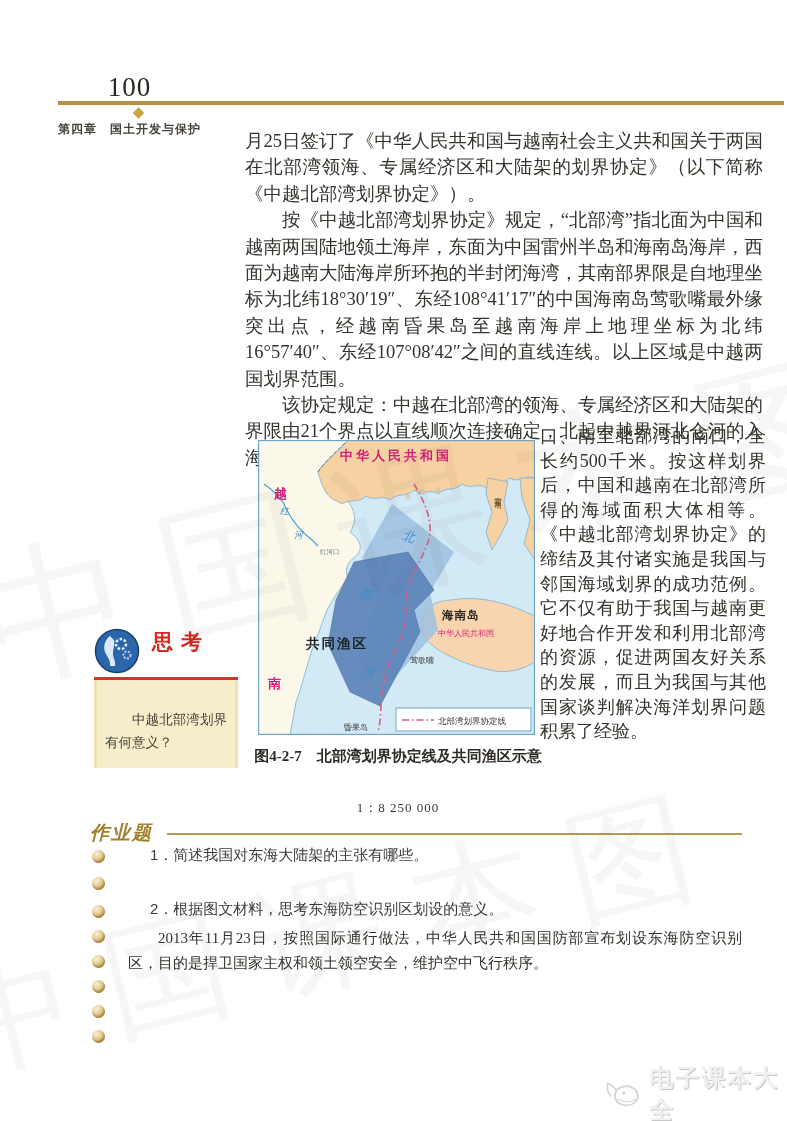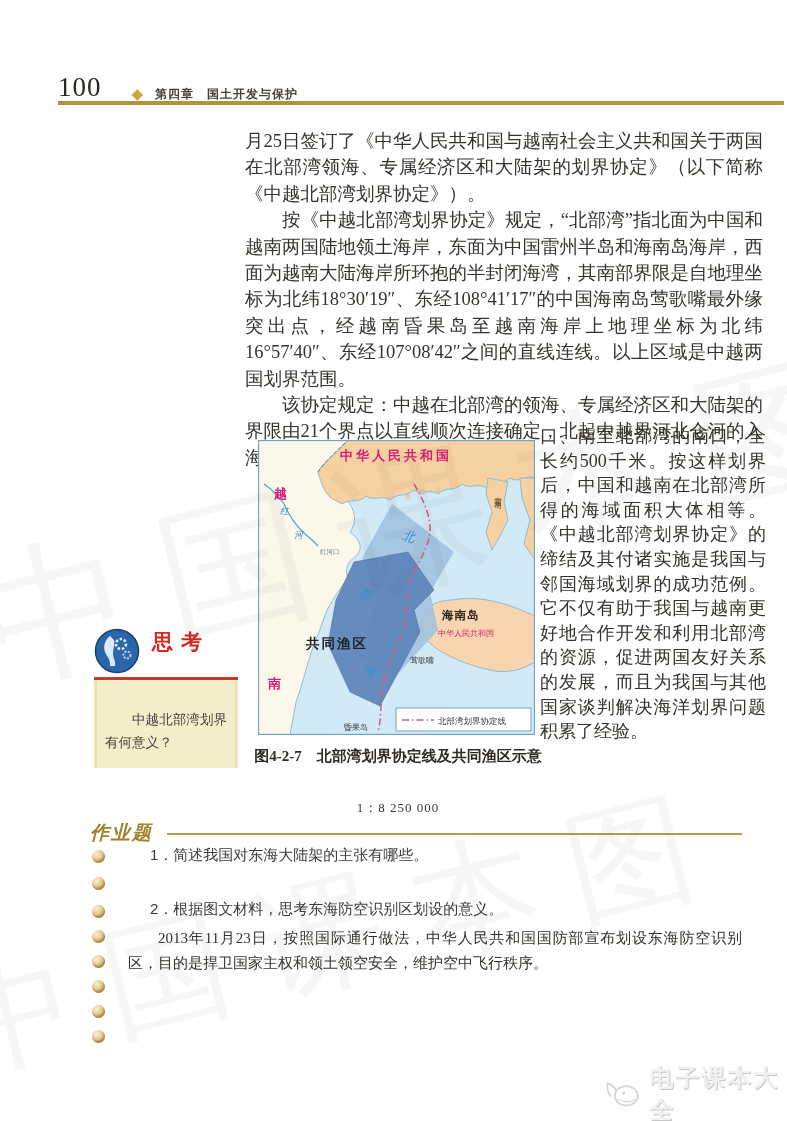--- a/index.html
+++ b/index.html
@@ -1,21 +1,21 @@
 <!DOCTYPE html>
 <html><head>
 <meta charset="utf-8">
 <style>
   html,body{margin:0;padding:0;background:#ffffff;}
   .page{position:relative;width:787px;height:1121px;background:#ffffff;overflow:hidden;
         font-family:"Liberation Serif","DejaVu Serif",serif;color:#2f2c27;}
   .sans{font-family:"Liberation Sans","DejaVu Sans",sans-serif;}
 
   
-  .page-header{position:absolute;left:58px;top:72px;display:flex;align-items:flex-end;}
+  .page-header{position:absolute;left:58px;top:72px;display:flex;align-items:center;flex-direction:column;}
   .page-number{font-size:27px;color:#2b2721;letter-spacing:1px;}
   .diamond{color:#c9a544;font-size:15px;margin:0 12px 0 30px;}
   .chapter{font-size:12px;font-weight:bold;color:#45413a;letter-spacing:1px;}
   .gold-rule{position:absolute;left:58px;top:101px;width:726px;height:4px;background:#b4913c;}
 
   
   .main-col{position:absolute;left:245px;top:128px;width:518px;}
   .main-col p{margin:0;font-size:18.5px;line-height:26.4px;text-align:justify;text-indent:2em;color:#35322c;}
   .main-col p.no-indent{text-indent:0;}
   .side-col{position:absolute;left:540px;top:424px;width:226px;}

